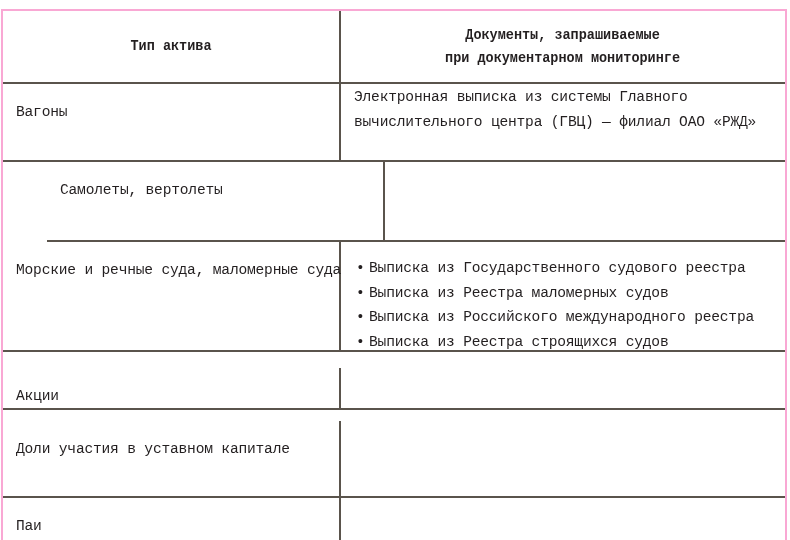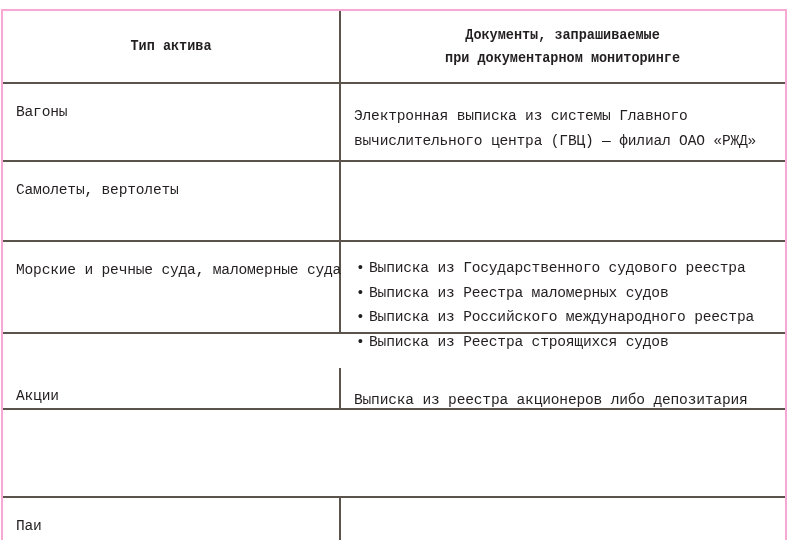--- a/index.html
+++ b/index.html
@@ -4,21 +4,21 @@
 <style>
   html, body { margin: 0; padding: 0; background: #ffffff; }
   body { width: 790px; height: 540px; overflow: hidden; position: relative;
          font-family: "Liberation Sans", "DejaVu Sans", sans-serif; color: #231f20; }
   .tbl { position: absolute; left: 1px; top: 9px; width: 786px; height: 537px;
          border: 2px solid #f9a8d4; box-sizing: border-box; font-family: Liberation Mono, monospace; }
   .row { position: absolute; left: 0; right: 0; border-bottom: 2px solid #5a544c; box-sizing: border-box; }
   .row.last { border-bottom: none; }
   .cell { position: absolute; top: 0; bottom: 0; box-sizing: border-box; }
   .c1 { left: 0; width: 338px; border-right: 2px solid #5a544c; padding: 16px 0 0 13px; }
-  .c2 { left: 338px; right: 0; padding: 20px 0 0 13px; }
+  .c2 { left: 338px; right: 0; padding: 1px 0 0 13px; }
   .txt { font-size: 15.5px; line-height: 25px; letter-spacing: -0.2px; transform: scaleX(0.94); transform-origin: left top; white-space: nowrap; }
   .hdr .cell { padding: 0; display: flex; align-items: center; justify-content: center; }
   .hdr .htxt { font-weight: bold; font-size: 15px; line-height: 23px; text-align: center; transform: scaleX(0.9); white-space: nowrap; }
   ul.bl { margin: 0; padding: 0; list-style: none; }
   ul.bl li { position: relative; padding-left: 16px; font-size: 15.5px; line-height: 24.5px; letter-spacing: -0.2px; white-space: nowrap; }
   ul.bl li .bul { position: absolute; left: 2px; top: 0; }
   .blwrap { transform: scaleX(0.94); transform-origin: left top; }
 </style>
 </head>
 <body>
@@ -40,52 +40,52 @@
   <div class="row" style="top:73px;height:78px;">
     <div class="cell c1">
       <div class="txt">Вагоны</div>
     </div>
     <div class="cell c2">
       <div class="txt">Электронная выписка из системы Главного</div>
       <div class="txt">вычислительного центра (ГВЦ) — филиал ОАО «РЖД»</div>
     </div>
   </div>
 
-  <div class="row" style="top:151px;height:80px;">
+  <div class="row" style="top:151px;height:80px;margin-left:44px;">
     <div class="cell c1">
       <div class="txt">Самолеты, вертолеты</div>
     </div>
   </div>
 
-  <div class="row" style="top:231px;height:92px;">
+  <div class="row" style="top:231px;height:110px;">
     <div class="cell c1">
       <div class="txt">Морские и речные суда, маломерные суда</div>
     </div>
     <div class="cell c2" style="padding-top:14px;">
       <div class="blwrap">
         <ul class="bl">
           <li><span class="bul">•</span><span>Выписка из Государственного судового реестра</span></li>
           <li><span class="bul">•</span><span>Выписка из Реестра маломерных судов</span></li>
           <li><span class="bul">•</span><span>Выписка из Российского международного реестра</span></li>
           <li><span class="bul">•</span><span>Выписка из Реестра строящихся судов</span></li>
         </ul>
       </div>
     </div>
   </div>
 
   <div class="row" style="top:357px;height:42px;">
     <div class="cell c1">
       <div class="txt">Акции</div>
     </div>
-    <div class="cell c2">
-      <div class="txt">Выписка из реестра акционеров либо депозитария</div>
-    </div>
   </div>
 
   <div class="row" style="top:410px;height:77px;">
+    <div class="cell c1">
+      <div class="txt">Доли участия в уставном капитале</div>
+    </div>
   </div>
 
   <div class="row last" style="top:487px;height:48px;">
     <div class="cell c1">
       <div class="txt">Паи</div>
     </div>
   </div>
 
 </div>
 

